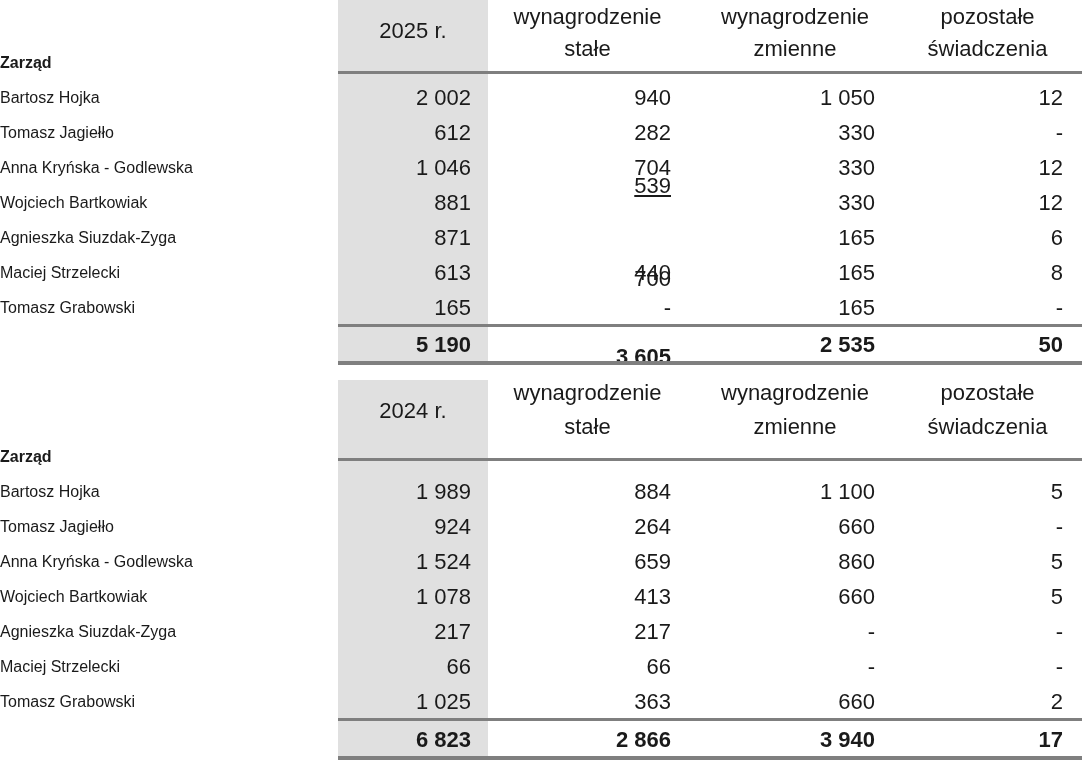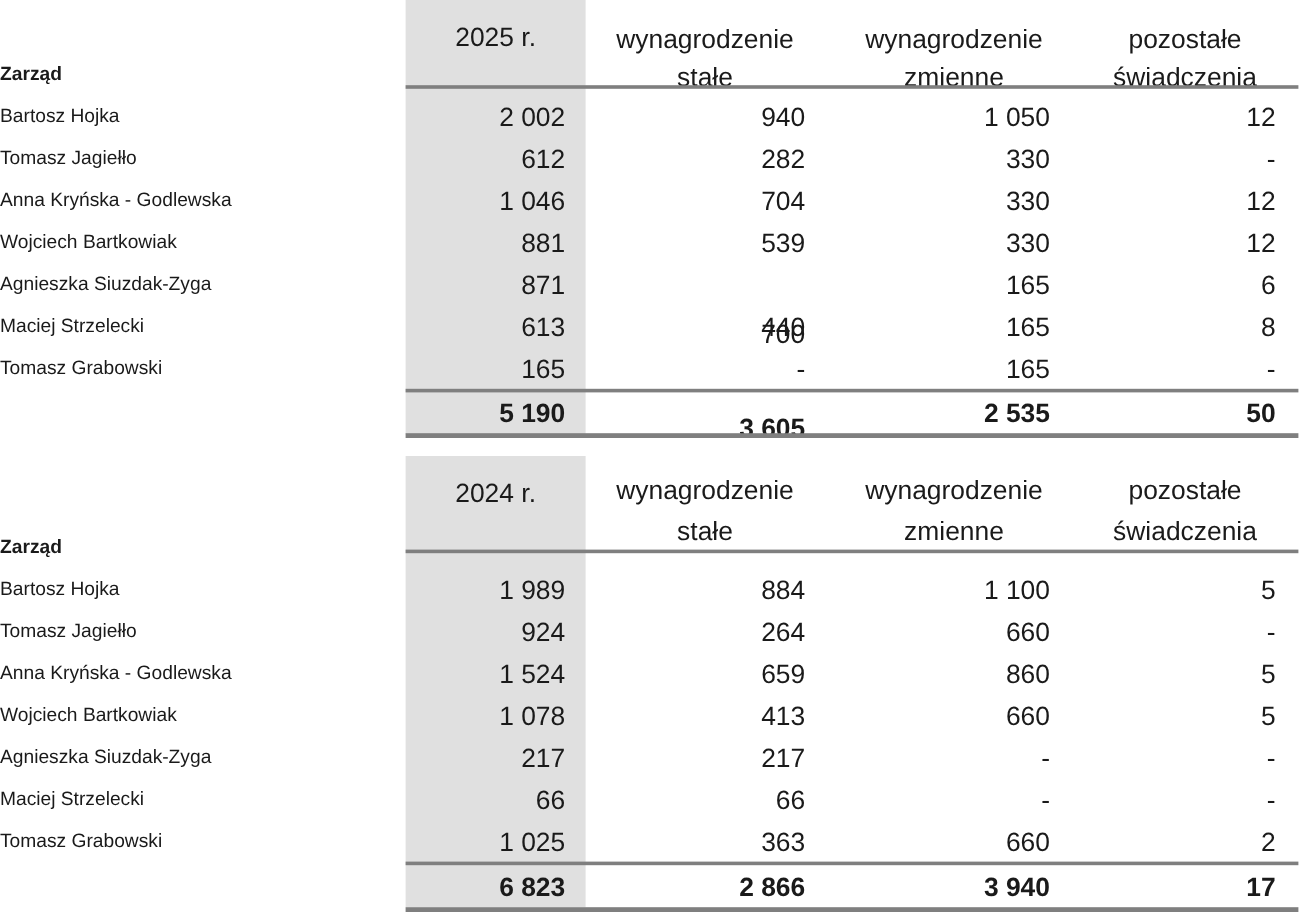--- a/index.html
+++ b/index.html
@@ -4,21 +4,21 @@
 <style>
   html, body { margin:0; padding:0; background:#ffffff; }
   body { width:1086px; height:766px; position:relative; overflow:hidden;
          font-family:"Liberation Sans", "DejaVu Sans", sans-serif; color:#1a1a1a; }
   .abs { position:absolute; }
   .gray { background:#e0e0e0; }
   .rule { position:absolute; background:#7f7f7f; }
   .label { position:absolute; left:0; font-size:16px; line-height:26px; white-space:nowrap; }
   .bold { font-weight:bold; }
   .num { position:absolute; font-size:22px; line-height:26px; text-align:right; white-space:nowrap; }
-  .hdr { position:absolute; font-size:22px; line-height:34px; text-align:center; white-space:nowrap;margin-top:16px; }
+  .hdr { position:absolute; font-size:22px; line-height:34px; text-align:center; white-space:nowrap; }
   .year { position:absolute; font-size:22px; text-align:center; width:150px; left:338px; }
   .c1 { left:338px; width:133px; }
   .c2 { left:488px; width:183px; }
   .c3 { left:690px; width:185px; }
   .c4 { left:890px; width:173px; }
   .h2 { left:490px; width:195px; }
   .h3 { left:695px; width:200px; }
   .h4 { left:905px; width:165px; }
 </style>
 </head>
@@ -55,21 +55,21 @@
   <div>
     <div class="label" style="top:155px;">Anna Kryńska - Godlewska</div>
     <div class="num c1" style="top:155px;">1 046</div>
     <div class="num c2" style="top:155px;">704</div>
     <div class="num c3" style="top:155px;">330</div>
     <div class="num c4" style="top:155px;">12</div>
   </div>
   <div>
     <div class="label" style="top:190px;">Wojciech Bartkowiak</div>
     <div class="num c1" style="top:190px;">881</div>
-    <div class="num c2" style="top:190px;">539</div>
+    <div class="num c2" style="top:173px;text-decoration:underline;">539</div>
     <div class="num c3" style="top:190px;">330</div>
     <div class="num c4" style="top:190px;">12</div>
   </div>
   <div>
     <div class="label" style="top:225px;">Agnieszka Siuzdak-Zyga</div>
     <div class="num c1" style="top:225px;">871</div>
     <div class="num c2" style="top:225px;margin-top:41px;">700</div>
     <div class="num c3" style="top:225px;">165</div>
     <div class="num c4" style="top:225px;">6</div>
   </div>

